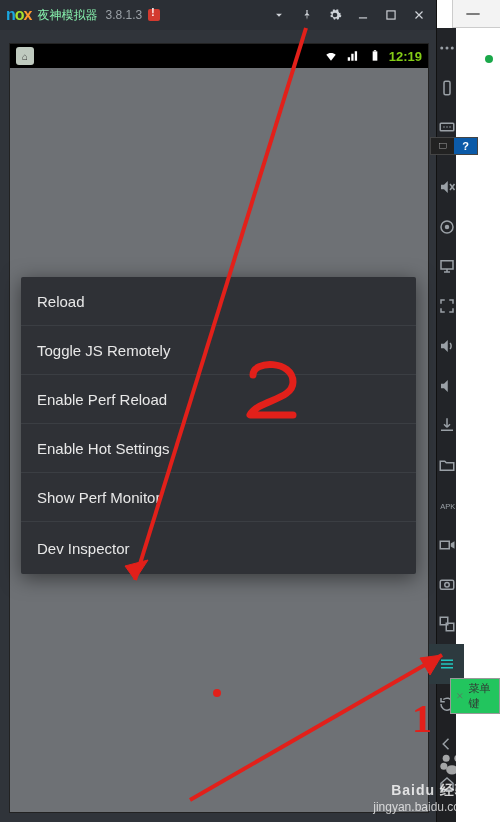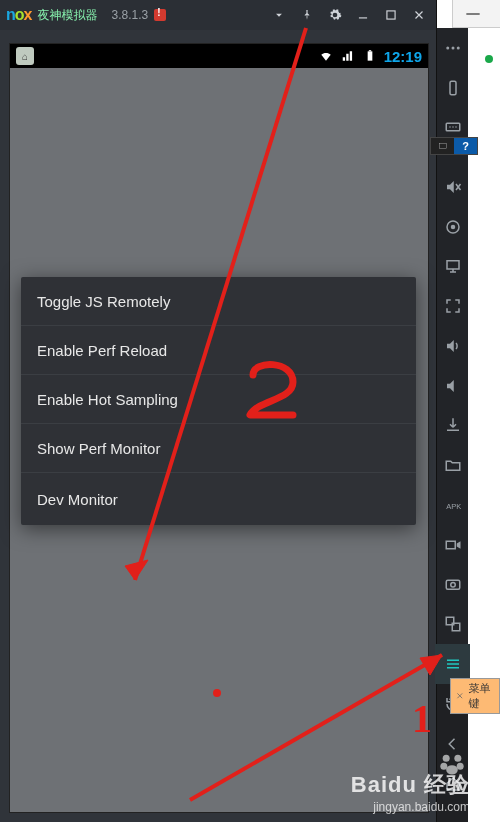--- a/index.html
+++ b/index.html
@@ -36,21 +36,21 @@
   .nox-logo {
     display: inline-flex;
     align-items: baseline;
     font-weight: bold;
     letter-spacing: -1px;
   }
   .nox-logo .n { color: #1aa7e0; font-size: 16px; }
   .nox-logo .o { color: #a6e22e; font-size: 16px; }
   .nox-logo .x { color: #ff9a2e; font-size: 16px; }
   .nox-title .title-text { color: #86efac; }
-  .nox-title .ver { color: #9aa0a6; margin-left: 8px; }
+  .nox-title .ver { color: #9aa0a6; margin-left: 2px; }
   .warn-badge {
     width: 12px; height: 12px;
     background: #d33a2f;
     border-radius: 2px;
     display: inline-block;
     position: relative;
   }
   .warn-badge::after{
     content:"!";
     position:absolute; left:3px; top:-2px;
@@ -84,21 +84,21 @@
   .app-chip {
     width: 18px; height: 18px;
     background: #bfcabf;
     border-radius: 3px;
     display: flex; align-items: center; justify-content: center;
     font-size: 10px; color: #333;
   }
   .android-status .spacer { flex:1; }
   .status-icon { color:#fff; display:flex; align-items:center; }
   .status-icon svg { width: 16px; height: 14px; }
-  .clock { color:#0ea5e9; font-size: 15px; font-weight:600; }
+  .clock { color:#84cc16; font-size: 13px; font-weight:600; }
 
   .android-canvas {
     position: absolute;
     left:0; right:0; top:24px; bottom:0;
     background: #6e7175;
   }
 
   
   .dev-menu {
     position: absolute;
@@ -120,21 +120,21 @@
     border-bottom: 1px solid #3b3e43;
     cursor: pointer;
   }
   .dev-item:last-child { border-bottom: none; height: 52px; }
 
   
   .toolbar {
     position: absolute;
     top: 28px;
     left: 437px;
-    width: 31px;
+    width: 19px;
     background: #222428;
     display: flex;
     flex-direction: column;
     align-items: center;
   }
   .toolbar.secondary { background:#1f2023; }
   .tool {
     width: 35px; height: 40px;
     display: flex; align-items: center; justify-content: center;
     color: #9aa0a6;
@@ -181,21 +181,21 @@
     position:absolute;
     left:485px; top:55px;
     width:8px;height:8px;border-radius:50%;
     background:#1aa84a;
   }
 
   
   .menu-label {
     position:absolute;
     left:450px; top:678px;
-    background:#fdba74;
+    background:#22c55e;
     border:1px solid #999;
     padding:2px 4px;
     font-size:11px;
     color:#333;
     display:flex;align-items:center;gap:4px;
     z-index:20;
   }
   .menu-label .close{
     width:12px;height:12px;
     display:flex;align-items:center;justify-content:center;
@@ -228,21 +228,21 @@
   }
 
   
   .watermark {
     position:absolute;
     right:30px; bottom:8px;
     text-align:right;
     color:rgba(255,255,255,.8);
     z-index:25;
   }
-  .watermark .big{font-size:22px;font-weight:bold;letter-spacing:1px;}
+  .watermark .big{font-size:14px;font-weight:bold;letter-spacing:1px;}
   .watermark .small{font-size:12px;opacity:.9;}
   .paw{
     position:absolute; right:34px; bottom:40px;
     opacity:.6;
   }
   .paw svg{width:28px;height:28px;fill:#fff;}
 </style>
 </head>
 <body>
 
@@ -318,25 +318,26 @@
         <svg viewBox="0 0 24 24">
             <rect x="8" y="4" width="8" height="16" fill="#fff"></rect>
             <rect x="10" y="2" width="4" height="2" fill="#fff"></rect>
           </svg>
       </span>
       <span class="clock">12:19</span>
     </div>
 
     <div class="android-canvas">
       <div class="dev-menu">
+        <div class="dev-item">Reload</div>
         <div class="dev-item">Toggle JS Remotely</div>
         <div class="dev-item">Enable Perf Reload</div>
-        <div class="dev-item">Enable Hot Sampling</div>
+        <div class="dev-item">Enable Hot Settings</div>
         <div class="dev-item">Show Perf Monitor</div>
-        <div class="dev-item">Dev Monitor</div>
+        <div class="dev-item">Dev Inspector</div>
       </div>
     </div>
   </div>
 </div>
 
 <div class="toolbar" style="top:28px;height:616px">
   <div class="tool">
       <svg viewBox="0 0 24 24">
         <circle cx="5" cy="12" r="2" fill="currentColor"></circle>
         <circle cx="12" cy="12" r="2" fill="currentColor"></circle>

